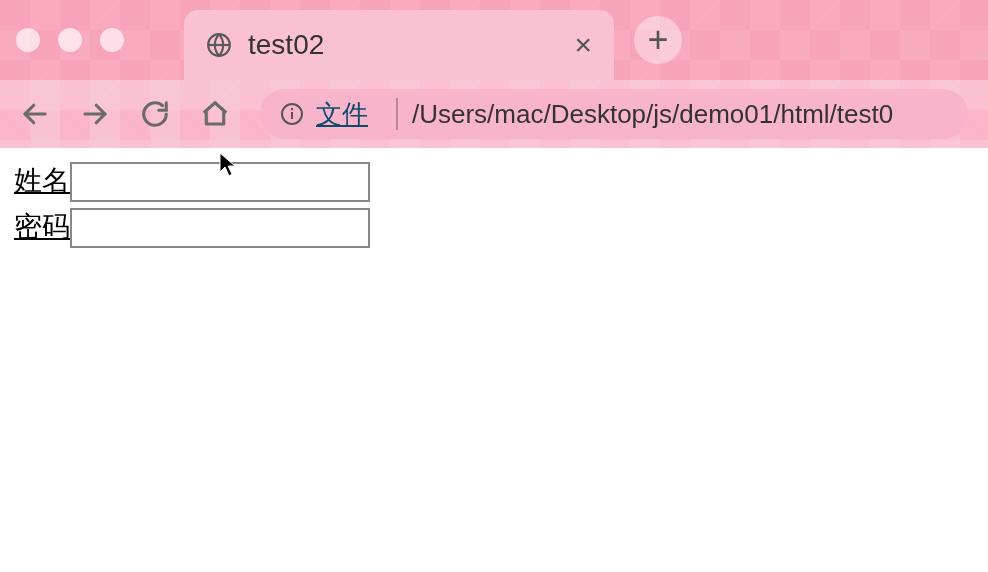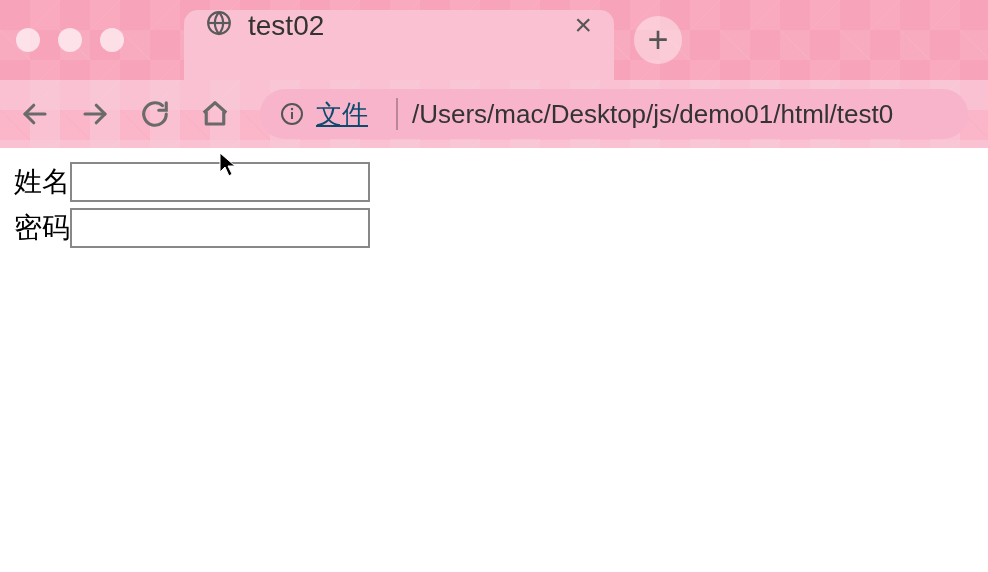--- a/index.html
+++ b/index.html
@@ -38,20 +38,21 @@
       border-radius: 50%;
       background: rgba(255,255,255,0.65);
     }
     .tab {
       height: 70px;
       min-width: 430px;
       background: #f9c1d2;
       border-top-left-radius: 14px;
       border-top-right-radius: 14px;
       display: flex;
+      align-items: center;
       padding: 0 22px;
       position: relative;
       margin-top: 10px;
       align-self: flex-end;
     }
     .tab-favicon {
       width: 26px;
       height: 26px;
       margin-right: 16px;
       color: #5a5a5a;
@@ -145,22 +146,23 @@
     }
 
     
     .page {
       padding: 14px 14px;
       font-size: 28px;
       color: #000;
     }
     .form-row {
       display: flex;
-      align-items: center;
+      align-items: flex-start;
       margin-bottom: 6px;
+      text-decoration: underline;
     }
     .form-label {
       font-size: 28px;
     }
     .form-input {
       border: 2px solid #888;
       height: 40px;
       width: 300px;
       font-size: 22px;
       padding: 2px 6px;

